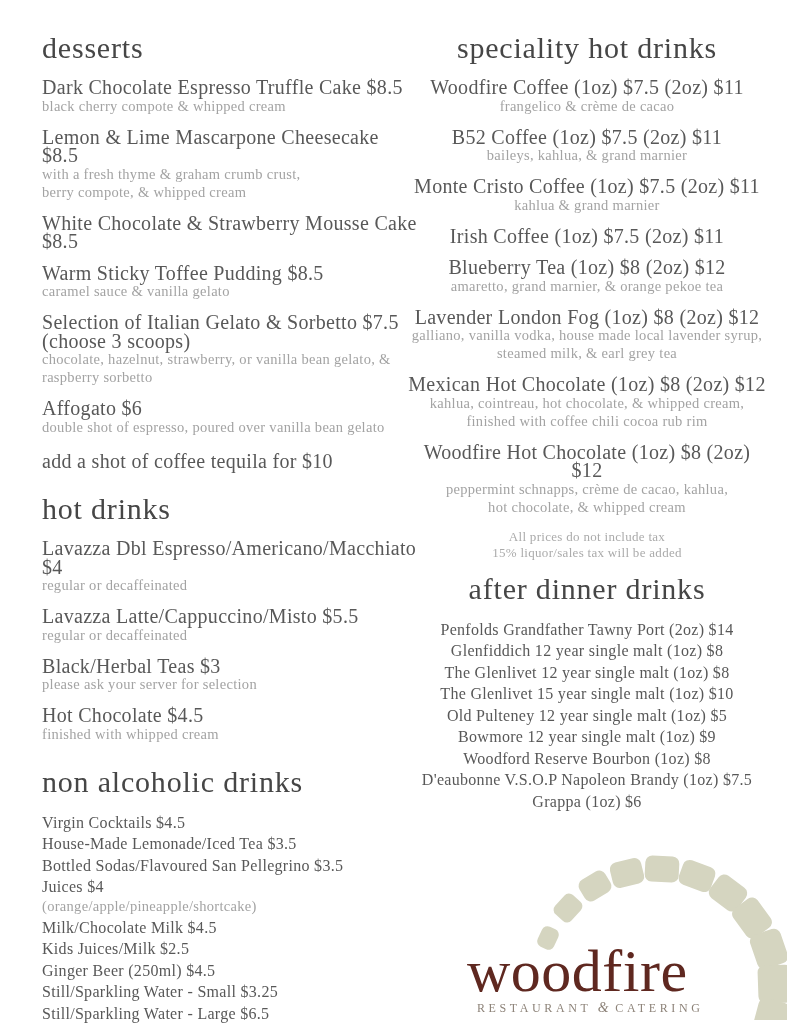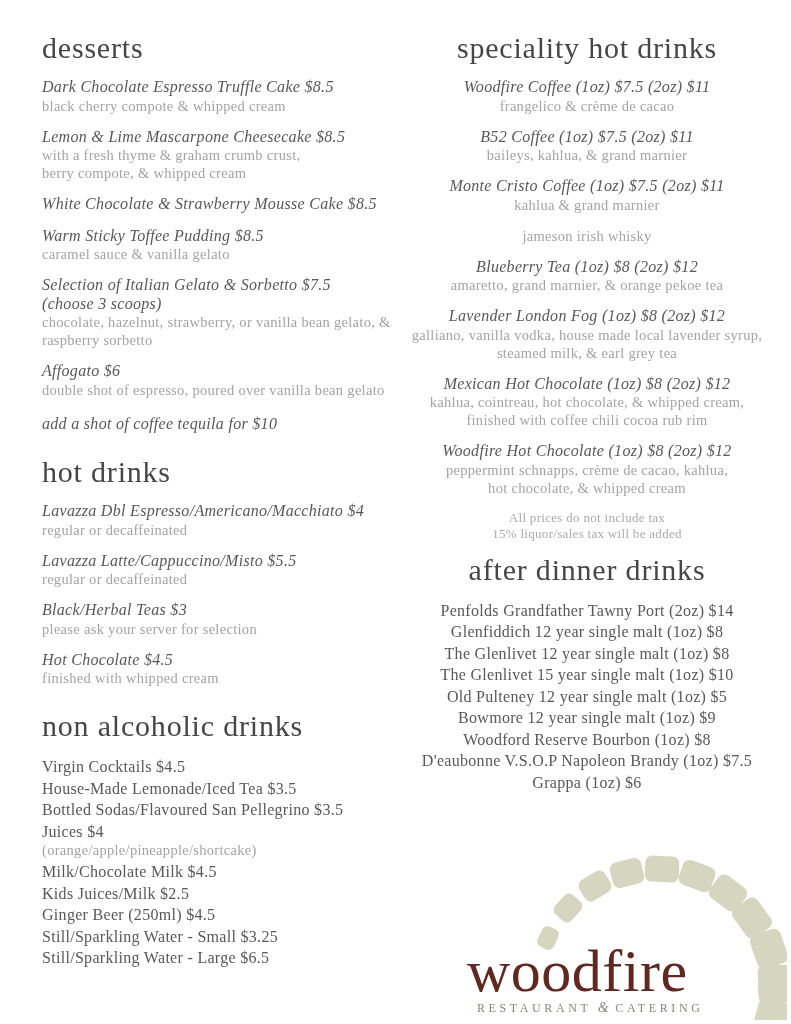--- a/index.html
+++ b/index.html
@@ -21,26 +21,25 @@
     line-height:34px;
     letter-spacing:0.8px;
     color:#464646;
     margin:0 0 13px 0;
   }
   .col-left  section + section { margin-top:22px; }
   .col-right section + section { margin-top:10px; }
 
   .item { margin-bottom:13px; }
   .title {
-    font-size:16px;
+    font-size:20px;
     line-height:18.5px;
     letter-spacing:0.3px;
     color:#585858;
     white-space:pre-line;
-    font-style:italic;
   }
   .desc {
     font-size:14.5px;
     line-height:18px;
     letter-spacing:0.3px;
     color:#a3a3a3;
     white-space:pre-line;
   }
   .note { margin-top:16px; }
   .line {
@@ -162,21 +161,21 @@
     </div>
     <div class="item">
       <div class="title">B52 Coffee (1oz) $7.5 (2oz) $11</div>
       <div class="desc">baileys, kahlua, &amp; grand marnier</div>
     </div>
     <div class="item">
       <div class="title">Monte Cristo Coffee (1oz) $7.5 (2oz) $11</div>
       <div class="desc">kahlua &amp; grand marnier</div>
     </div>
     <div class="item">
-      <div class="desc">jameson irish whisky</div>
+      <div class="title">Irish Coffee (1oz) $7.5 (2oz) $11</div>
     </div>
     <div class="item">
       <div class="title">Blueberry Tea (1oz) $8 (2oz) $12</div>
       <div class="desc">amaretto, grand marnier, &amp; orange pekoe tea</div>
     </div>
     <div class="item">
       <div class="title">Lavender London Fog (1oz) $8 (2oz) $12</div>
       <div class="desc">galliano, vanilla vodka, house made local lavender syrup,
 steamed milk, &amp; earl grey tea</div>
     </div>

